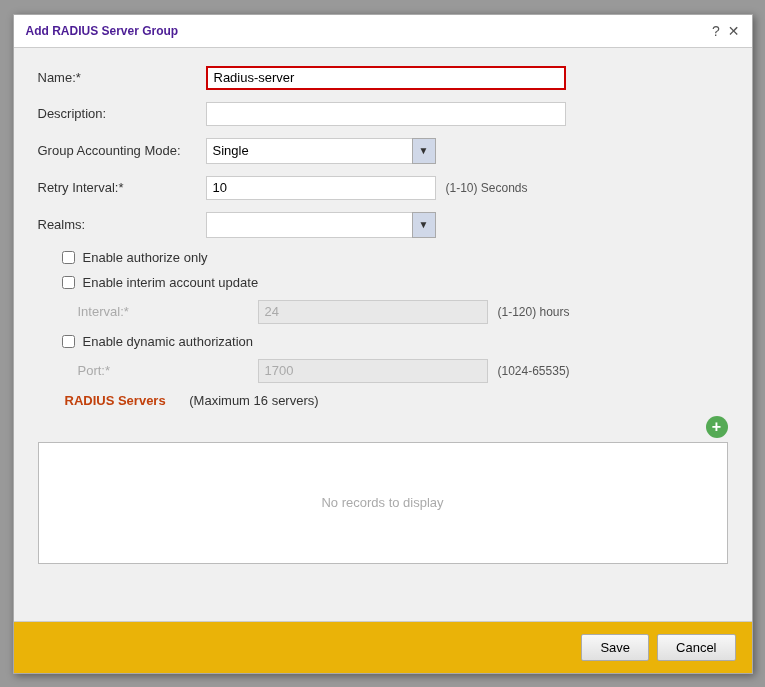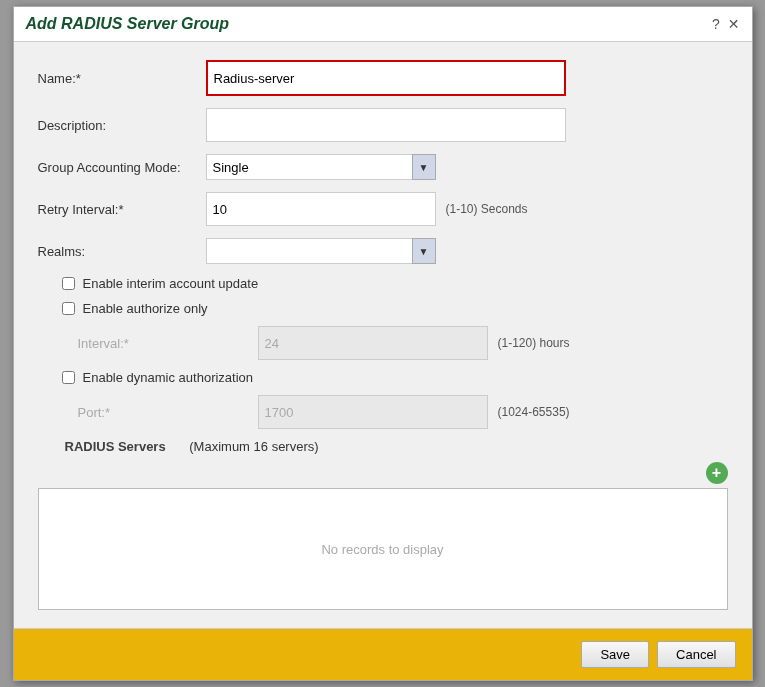--- a/index.html
+++ b/index.html
@@ -24,24 +24,23 @@
     }
     .dialog-titlebar {
       background: #fff;
       border-bottom: 1px solid #ccc;
       padding: 8px 12px;
       display: flex;
       align-items: center;
       justify-content: space-between;
     }
     .dialog-title {
-      color: #14532d;
-      font-size: 16px;
+      color: #4c1d95;
+      font-size: 12px;
       font-weight: bold;
-      font-style: italic;
     }
     .titlebar-icons {
       display: flex;
       gap: 8px;
       align-items: center;
       color: #555;
     }
     .titlebar-icon {
       cursor: pointer;
       font-size: 14px;
@@ -55,23 +54,23 @@
       display: flex;
       align-items: center;
       margin-bottom: 12px;
     }
     .form-label {
       width: 168px;
       color: #333;
       font-size: 13px;
     }
     .form-input {
-      height: 30px;
-      font-size: 13px;
-      padding: 16px 6px;
+      height: 24px;
+      font-size: 13px;
+      padding: 2px 6px;
       border: 1px solid #ccc;
       background: #fff;
     }
     .form-input.active-border {
       border: 2px solid #c00;
       outline: none;
     }
     .input-name {
       width: 360px;
     }
@@ -147,21 +146,21 @@
     .input-disabled {
       background: #e8e8e8;
       border: 1px solid #ccc;
       color: #aaa;
     }
     .radius-servers-header {
       margin-bottom: 8px;
       margin-top: 8px;
     }
     .radius-servers-label {
-      color: #404040;
+      color: #c2410c;
       font-weight: bold;
       font-size: 13px;
       padding-left: 27px;
     }
     .radius-servers-hint {
       color: #333;
       font-size: 13px;
       margin-left: 20px;
     }
     .add-btn-row {
@@ -270,27 +269,27 @@
       <label class="form-label">Realms:</label>
       <div class="select-wrapper">
         <select class="form-select form-select-realms">
           <option value=""></option>
         </select>
         <div class="select-arrow">▼</div>
       </div>
     </div>
 
     <div class="checkbox-row">
+      <input type="checkbox" id="cb-authorize" style="">
+      <label class="checkbox-label" for="cb-authorize">Enable authorize only</label>
+    </div>
+
+    <div class="checkbox-row">
       <input type="checkbox" id="cb-interim" style="">
       <label class="checkbox-label" for="cb-interim">Enable interim account update</label>
-    </div>
-
-    <div class="checkbox-row">
-      <input type="checkbox" id="cb-authorize" style="">
-      <label class="checkbox-label" for="cb-authorize">Enable authorize only</label>
     </div>
 
     <div class="sub-form-row">
       <label class="sub-label">Interval:*</label>
       <input class="form-input input-retry input-disabled" type="text" disabled="" value="24" style="">
       <span class="input-hint">(1-120) hours</span>
     </div>
 
     <div class="checkbox-row">
       <input type="checkbox" id="cb-dynamic" style="">

